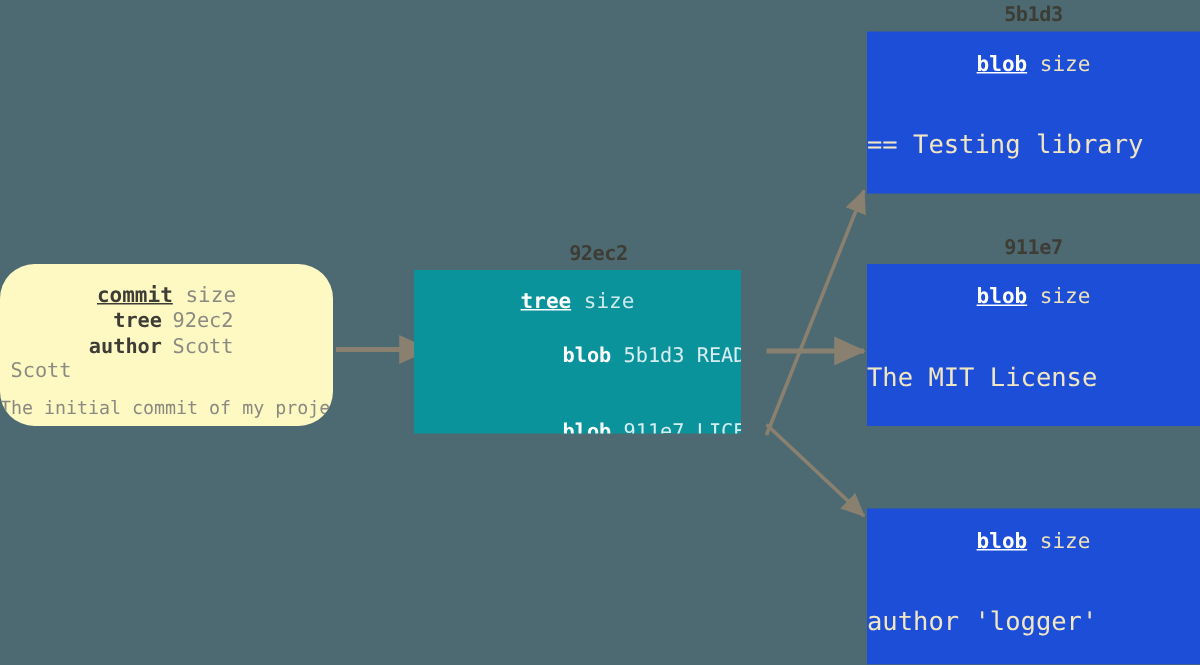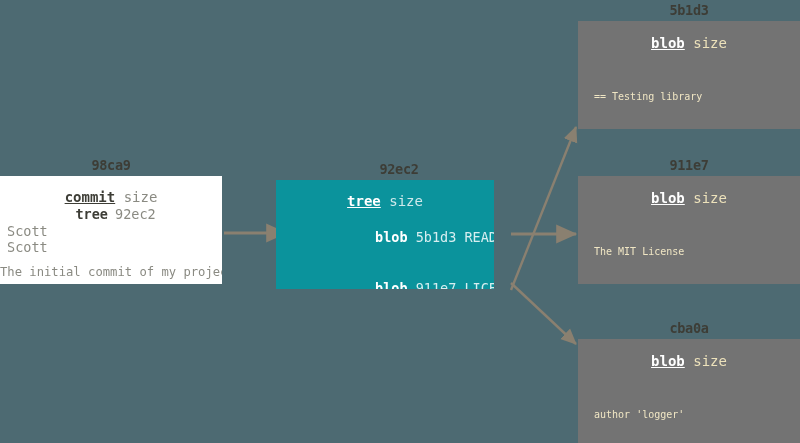--- a/index.html
+++ b/index.html
@@ -34,27 +34,28 @@
     letter-spacing: -0.3px;
     text-align: center;
     white-space: nowrap;
   }
   .box {
     position: absolute;
     box-sizing: border-box;
     overflow: hidden;
   }
   .box-commit {
-    background: #ffffff;
+    background: #fef9c3;
+    border-radius: 23px;
   }
   .box-tree {
     background: #0b939c;
   }
   .box-blob {
-    background: #737373;
+    background: #1d4ed8;
   }
   .hdr {
     text-align: center;
     font-size: 14px;
     white-space: nowrap;
   }
   .hdr .kw {
     font-weight: bold;
     text-decoration: underline;
   }
@@ -112,22 +113,21 @@
     color: #ffffff;
     font-weight: bold;
   }
   .tree-row .rest {
     color: #d7eef0;
   }
 
   
   .blob-body {
     margin-top: 10px;
-    padding-left: 16px;
-    font-size: 10px;
+    font-size: 17px;
     line-height: 14.5px;
     color: #f0e6c4;
     white-space: pre;
   }
   .blob-body .ln {
     min-height: 14.5px;
   }
 </style>
 </head>
 <body>
@@ -139,32 +139,31 @@
       <marker id="ah" markerWidth="7" markerHeight="7" refX="6.2" refY="3.5" orient="auto">
         <path d="M0,0.5 L6.6,3.5 L0,6.5 z" fill="#8a8070"></path>
       </marker>
     </defs>
     <line x1="224" y1="233" x2="286" y2="233" stroke="#8a8070" stroke-width="3.2" marker-end="url(#ah)"></line>
     <line x1="511" y1="290" x2="576" y2="127" stroke="#8a8070" stroke-width="2.4" marker-end="url(#ah)"></line>
     <line x1="511" y1="234" x2="576" y2="234" stroke="#8a8070" stroke-width="3.2" marker-end="url(#ah)"></line>
     <line x1="511" y1="283" x2="576" y2="344" stroke="#8a8070" stroke-width="2.4" marker-end="url(#ah)"></line>
   </svg>
 
-  <div class="node-title" style="left:0px; top:157px; width:222px;">98ca9</div>
 
   <div class="box box-commit" style="left:0px; top:176px; width:222px; height:108px;">
     <div class="hdr">
       <span class="kw">commit</span><span class="sz"> <span>size</span></span>
     </div>
     <div class="kv">
       <div class="kv-row">
         <span class="kv-key">tree</span><span class="kv-val">92ec2</span>
       </div>
       <div class="kv-row">
-        <span class="kv-val">Scott</span>
+        <span class="kv-key">author</span><span class="kv-val">Scott</span>
       </div>
       <div class="kv-row">
         <span class="kv-val">Scott</span>
       </div>
     </div>
     <div class="commit-msg">The initial commit of my project</div>
   </div>
 
   <div class="node-title" style="left:290px; top:161px; width:218px;">92ec2</div>
 
@@ -206,21 +205,20 @@
     <div class="blob-body">
       <div class="ln">The MIT License</div>
       
       
       
       
       
     </div>
   </div>
 
-  <div class="node-title" style="left:578px; top:320px; width:222px;">cba0a</div>
 
   <div class="box box-blob" style="left:578px; top:339px; width:222px; height:104px;">
     <div class="hdr">
       <span class="kw">blob</span><span class="sz"> <span>size</span></span>
     </div>
     <div class="blob-body">
       <div class="ln">author 'logger'</div>
       
       
       

